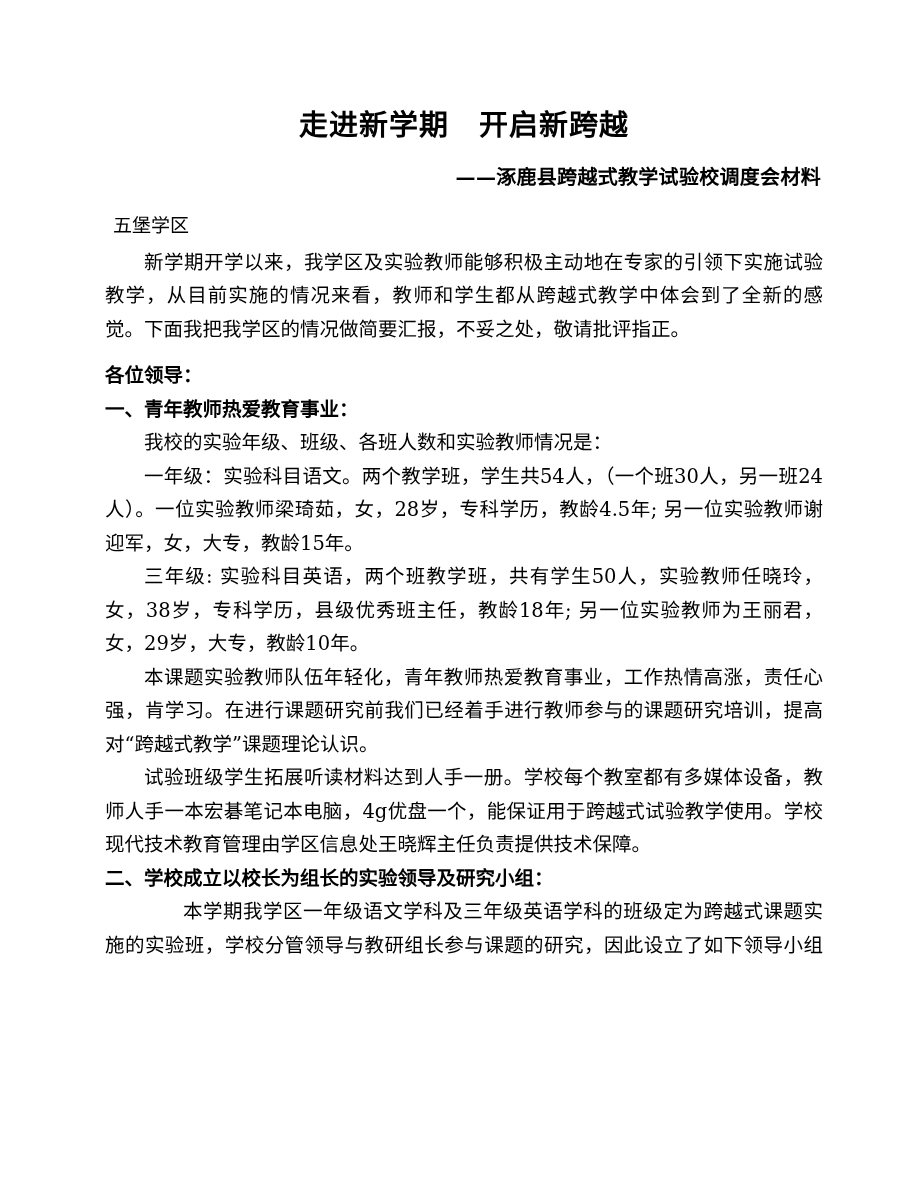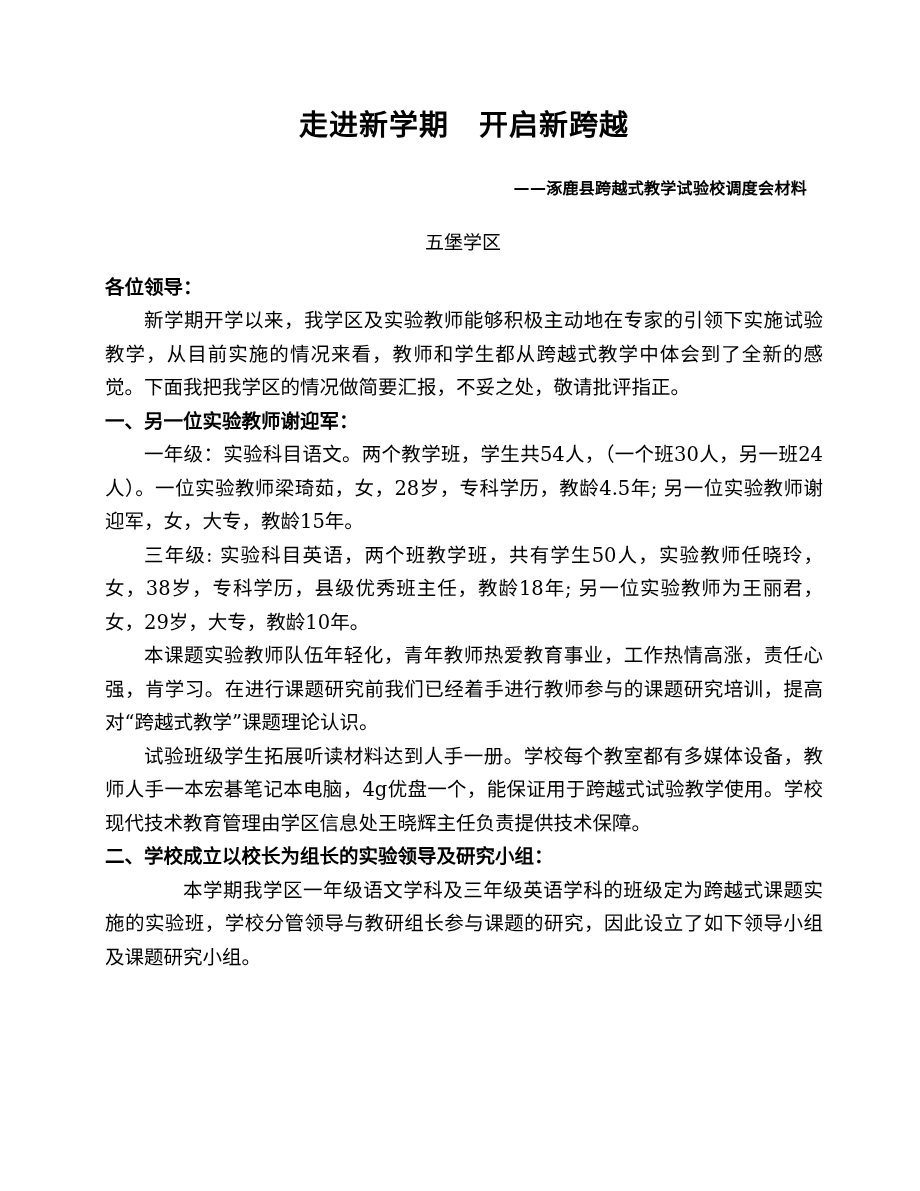--- a/index.html
+++ b/index.html
@@ -33,32 +33,32 @@
     font-size: 29px;
     font-weight: bold;
     letter-spacing: 1px;
     margin: 0;
     padding-top: 108px;
     line-height: 1.2;
     white-space: pre;
   }
   .doc-subtitle {
     text-align: right;
-    font-size: 16px;
+    font-size: 20px;
     font-weight: bold;
-    margin: 16px;
+    margin: 2px;
     padding-top: 20px;
     line-height: 1.25;
     letter-spacing: 0.3px;
   }
   .doc-org {
-    text-align: center;
+    text-align: left;
     font-size: 19px;
     font-weight: normal;
-    margin: 16px;
+    margin: 8px;
     padding-top: 16px;
     padding-right: 2px;
     line-height: 1.25;
   }
 
   
   .para {
     font-size: 19.5px;
     line-height: 33.5px;
     margin: 0;
@@ -93,26 +93,27 @@
 
 <div class="page">
   <div class="content">
 
     <h1 class="doc-title">走进新学期　开启新跨越</h1>
 
     <div class="doc-subtitle">——涿鹿县跨越式教学试验校调度会材料</div>
 
     <div class="doc-org">五堡学区</div>
 
+    <p class="para ind2">新学期开学以来，我学区及实验教师能够积极主动地在专家的引领下实施试验教学，从目前实施的情况来看，教师和学生都从跨越式教学中体会到了全新的感觉。下面我把我学区的情况做简要汇报，不妥之处，敬请批评指正。</p>
+
     <p class="para flush top-gap" style="font-weight:bold;">各位领导：</p>
 
-    <p class="para ind2">新学期开学以来，我学区及实验教师能够积极主动地在专家的引领下实施试验教学，从目前实施的情况来看，教师和学生都从跨越式教学中体会到了全新的感觉。下面我把我学区的情况做简要汇报，不妥之处，敬请批评指正。</p>
+    <div class="heading">一、青年教师热爱教育事业：</div>
 
-    <div class="heading">一、另一位实验教师谢迎军：</div>
-
+    <p class="para ind2">我校的实验年级、班级、各班人数和实验教师情况是：</p>
     <p class="para ind2">一年级：实验科目语文。两个教学班，学生共54人，（一个班30人，另一班24人）。一位实验教师梁琦茹，女，28岁，专科学历，教龄4.5年; 另一位实验教师谢迎军，女，大专，教龄15年。</p>
     <p class="para ind2">三年级: 实验科目英语，两个班教学班，共有学生50人，实验教师任晓玲，女，38岁，专科学历，县级优秀班主任，教龄18年; 另一位实验教师为王丽君，女，29岁，大专，教龄10年。</p>
     <p class="para ind2">本课题实验教师队伍年轻化，青年教师热爱教育事业，工作热情高涨，责任心强，肯学习。在进行课题研究前我们已经着手进行教师参与的课题研究培训，提高对“跨越式教学”课题理论认识。</p>
     <p class="para ind2">试验班级学生拓展听读材料达到人手一册。学校每个教室都有多媒体设备，教师人手一本宏碁笔记本电脑，4g优盘一个，能保证用于跨越式试验教学使用。学校现代技术教育管理由学区信息处王晓辉主任负责提供技术保障。</p>
 
     <div class="heading">二、学校成立以校长为组长的实验领导及研究小组：</div>
 
     <p class="para ind4">本学期我学区一年级语文学科及三年级英语学科的班级定为跨越式课题实施的实验班，学校分管领导与教研组长参与课题的研究，因此设立了如下领导小组及课题研究小组。</p>
 
     <div class="line">

